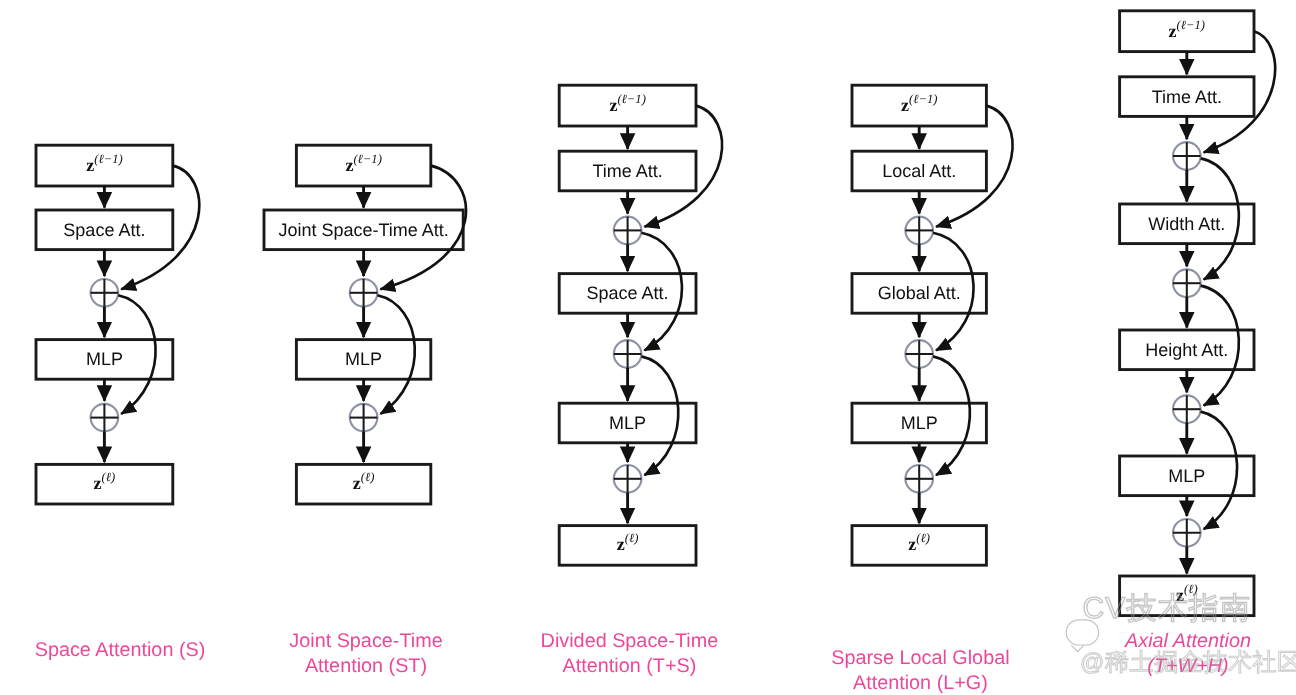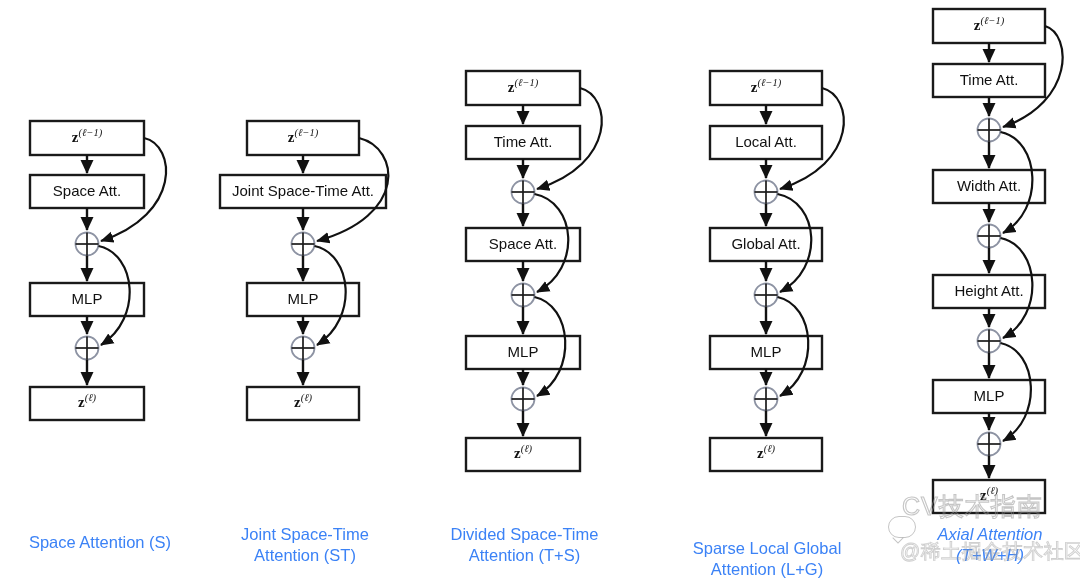--- a/index.html
+++ b/index.html
@@ -65,21 +65,21 @@
     stroke-width: 1.8;
   }
   .plus-cross {
     stroke: #1a1a1a;
     stroke-width: 1.7;
   }
   .caption {
     position: absolute;
     font-family: "Liberation Sans", sans-serif;
     font-size: 16.5px;
-    color: #3b82f6;
+    color: #ec4899;
     text-align: center;
     line-height: 1.3;
     white-space: pre-line;
   }
   .watermark {
     position: absolute;
     pointer-events: none;
     color: transparent;
     -webkit-text-stroke: 1.1px rgba(150,150,150,0.55);
     font-family: "Liberation Sans", sans-serif;

